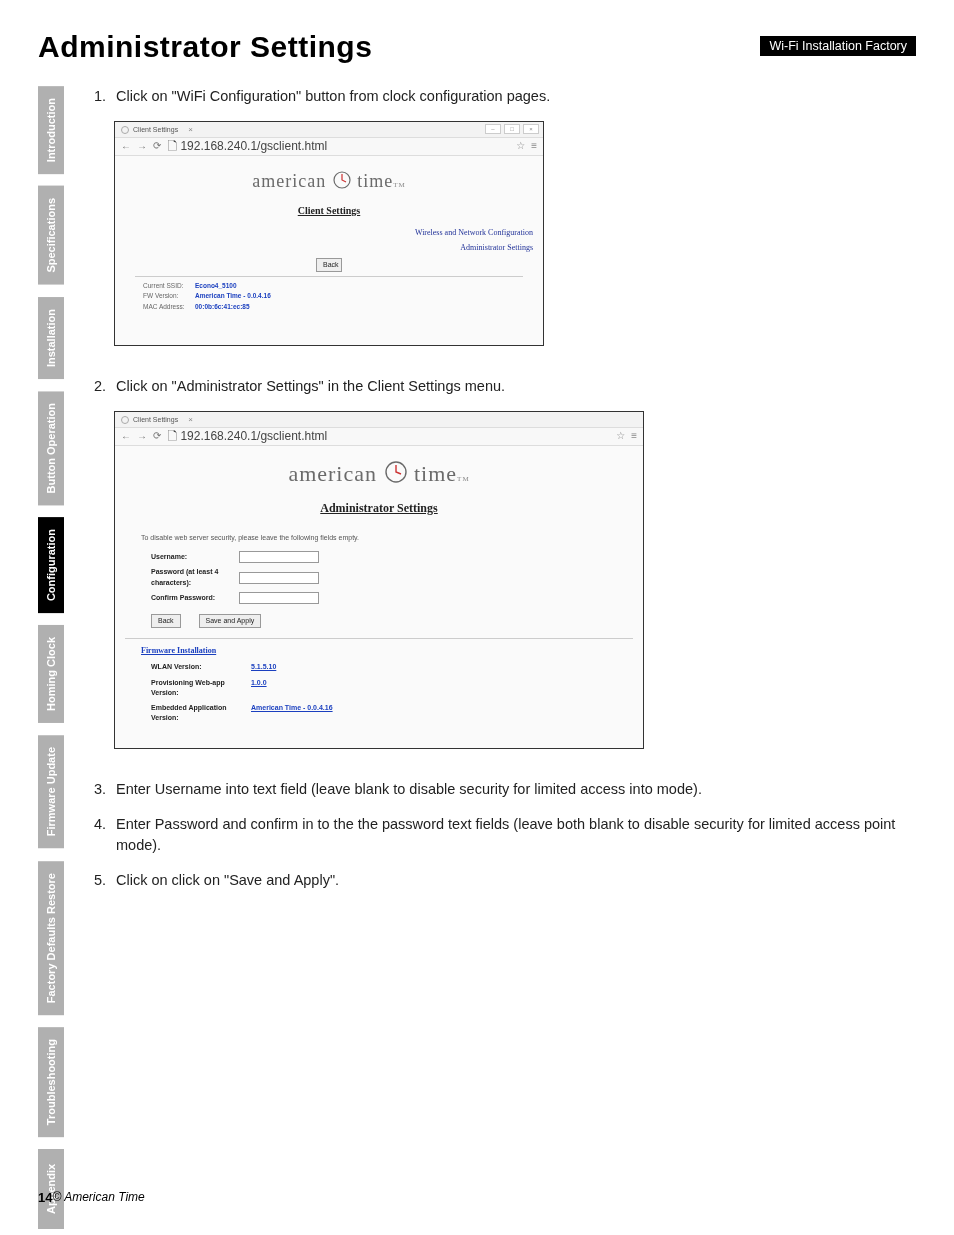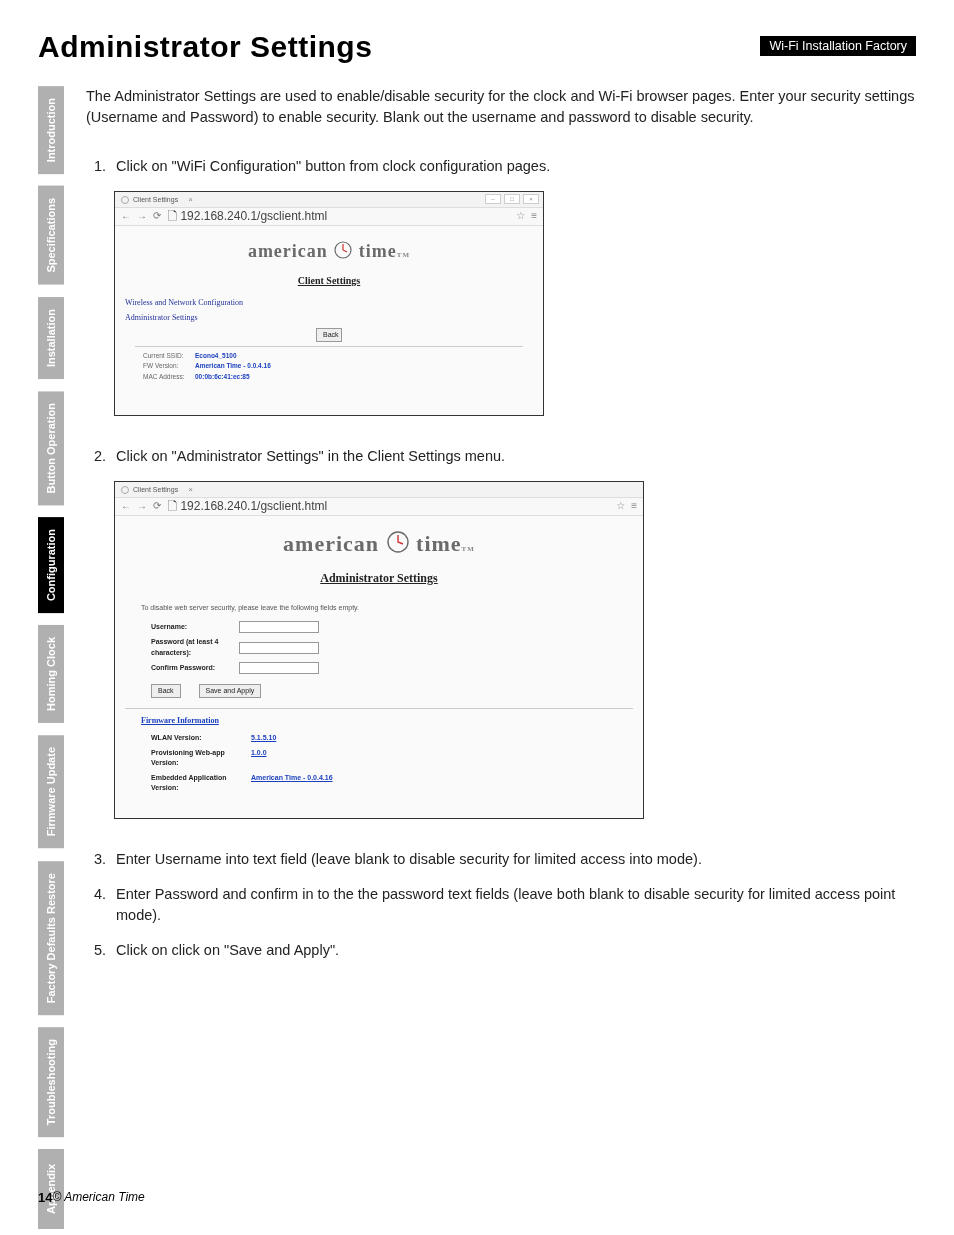--- a/index.html
+++ b/index.html
@@ -94,26 +94,26 @@
   .win-btns { position:absolute; right:4px; top:2px; display:flex; gap:3px;}
   .win-btn { width:16px;height:10px;border:1px solid #ccc;font-size:6px;text-align:center;line-height:8px;color:#888;background:#fff;}
 
   .addr-bar { height:18px; border-bottom:1px solid #ddd; display:flex; align-items:center; gap:6px; padding:0 6px; background:#f8f8f8;}
   .nav-arrow { font-size:10px; color:#777;}
   .addr-text { font-size:12px; color:#444; flex:1;}
   .addr-icons { display:flex; gap:6px;}
   .addr-icon { font-size:10px; color:#888;}
 
   .shot-body { padding: 6px 10px; }
-  .logo-row { text-align:center; margin:6px 0 6px 0;font-weight:bold;}
+  .logo-row { text-align:center; margin:6px 0 6px 0;}
   .logo-text { font-family: Georgia, serif; font-size:18px; color:#6a6a6a; letter-spacing:1px;}
   .logo-text svg { vertical-align:-3px;}
   .logo-sub { font-size:7px;color:#888;}
   .section-title1 { text-align:center; font-size:10px; text-decoration:underline; font-weight:bold; margin:10px 0 8px 0; font-family:'Times New Roman',serif;}
-  .link-line { text-align:left; font-size:8px; color:#223399; margin:4px 0; font-family:'Times New Roman',serif;}
+  .link-line { text-align:right; font-size:8px; color:#223399; margin:4px 0; font-family:'Times New Roman',serif;}
   .back-btn-small { display:block; margin:4px auto; font-size:7px; padding:1px 6px; border:1px solid #999; background:#eee; width:26px; text-align:center;}
   .hr-line { border-top:1px solid #ccc; margin:4px 10px;}
   .info-row { font-size:6.5px; margin:1px 0 1px 18px;}
   .info-row .lbl { color:#666; display:inline-block; width:52px;}
   .info-row .val { color:#1a3fbf; font-weight:bold;}
 
   .section-title2 { text-align:center; font-size:12px; text-decoration:underline; font-weight:bold; margin:10px 0 16px 0; font-family:'Times New Roman',serif;}
   .subhead { font-size:8px; text-decoration:underline; color:#1a3fbf; margin:6px 0 6px 16px; font-family:'Times New Roman',serif; font-weight:bold;}
   .hint { font-size:7px; color:#555; margin:4px 0 8px 16px;}
   .form-row { display:flex; align-items:center; margin:4px 0 4px 26px; gap:10px;}
@@ -152,21 +152,20 @@
     <div class="side-tab">Button Operation</div>
     <div class="side-tab active">Configuration</div>
     <div class="side-tab">Homing Clock</div>
     <div class="side-tab">Firmware Update</div>
     <div class="side-tab">Factory Defaults Restore</div>
     <div class="side-tab">Troubleshooting</div>
     <div class="side-tab">Appendix</div>
   </div>
 
   <div class="main-col">
-    <p class="intro-para">The Administrator Settings are used to enable/disable security for the clock and Wi-Fi browser pages. Enter your security settings (Username and Password) to enable security. Blank out the username and password to disable security.</p>
 
     <ol class="steps" start="1">
       <li>Click on "WiFi Configuration" button from clock configuration pages.</li>
     </ol>
 
     <div class="screenshot shot1">
       <div class="win-bar">
         <div class="tab-shape">
           <span class="favicon"></span>
           <span class="tab-title">Client Settings</span>
@@ -255,21 +254,21 @@
           </div>
         <div class="form-row">
             <span class="flbl">Confirm Password:</span>
             <span class="finput"></span>
           </div>
         <div class="btn-row">
           <span class="mini-btn">Back</span>
           <span class="mini-btn">Save and Apply</span>
         </div>
         <div class="hr-line" style="margin:4px 0;"></div>
-        <div class="subhead">Firmware Information</div>
+        <div class="subhead">Firmware Installation</div>
         <div class="fw-row">
             <span class="flbl2">WLAN Version:</span>
             <span class="fval2">5.1.5.10</span>
           </div>
         <div class="fw-row">
             <span class="flbl2">Provisioning Web-app Version:</span>
             <span class="fval2">1.0.0</span>
           </div>
         <div class="fw-row">
             <span class="flbl2">Embedded Application Version:</span>

